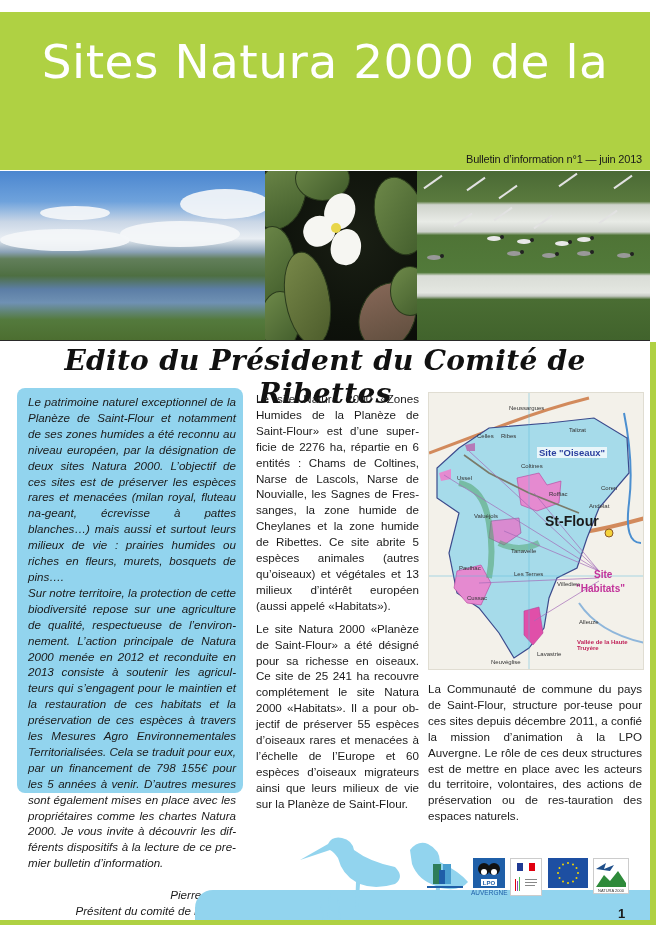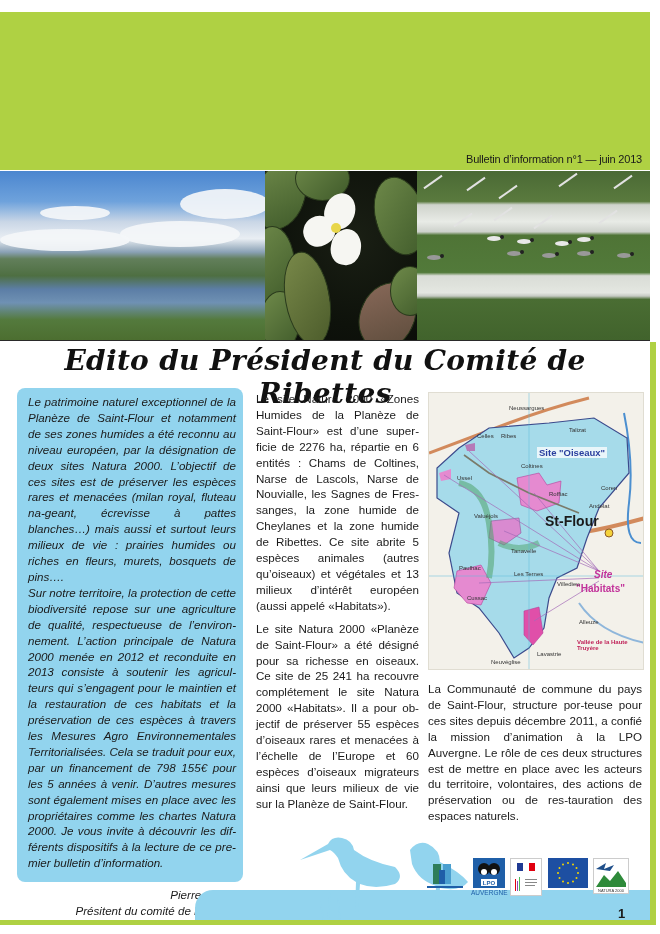--- a/index.html
+++ b/index.html
@@ -46,21 +46,21 @@
     .right-green { position: absolute; left: 650px; top: 342px; width: 6px; height: 578px; background: #afd143; }
 
     .edito-title {
       position: absolute; left: 0; top: 344px; width: 650px; text-align: center;
       font-family: "DejaVu Serif", serif; font-style: italic;
       font-size: 28px; color: #111; letter-spacing: 0.3px;
     }
 
     
     .edito-box {
-      position: absolute; left: 17px; top: 388px; width: 226px; height: 494px;
+      position: absolute; left: 17px; top: 388px; width: 226px; height: 405px;
       background: #92d4ee; border-radius: 8px;
       padding: 6px 7px 12px 11px;
     }
     .edito-text {
       font-family: "Liberation Sans", sans-serif; font-style: italic;
       font-size: 11.6px; line-height: 15.9px; color: #1a1a1a;
       text-align: justify; hyphens: manual;
     }
     .sig { margin-top: 16px; text-align: right; font-family: "Liberation Sans", sans-serif; font-style: italic; font-size: 11.6px; line-height: 16px; }
 
@@ -73,21 +73,21 @@
     .col-mid p + p { margin-top: 7px; }
 
     
     .map {
       position: absolute; left: 428px; top: 392px; width: 216px; height: 278px;
       background: #f3f1ea; overflow: hidden; border: 1px solid #e0ddd2;
     }
     .map svg { position: absolute; left: 0; top: 0; }
     .map-label { position: absolute; font-family: "Liberation Sans", sans-serif; font-weight: bold; font-size: 9.5px; }
     .lbl-oiseaux { left: 108px; top: 54px; color: #2a3f9e; background: rgba(255,255,255,0.75); padding: 0 2px; }
-    .lbl-habitats1 { left: 165px; top: 176px; color: #c2329a; font-size: 10px; font-style: italic; }
+    .lbl-habitats1 { left: 165px; top: 176px; color: #c2329a; font-size: 10px; }
     .lbl-habitats2 { left: 147px; top: 190px; color: #c2329a; font-size: 10px; }
     .lbl-stflour { left: 116px; top: 120px; color: #1a1a1a; font-size: 14px; }
     .lbl-small { position: absolute; font-family: "Liberation Sans", sans-serif; font-size: 6px; color: #333; }
 
     
     .col-right {
       position: absolute; left: 428px; top: 681px; width: 214px;
       font-family: "Liberation Sans", sans-serif; font-size: 11.6px; line-height: 15.9px;
       text-align: justify; color: #1a1a1a;
     }
@@ -110,20 +110,21 @@
       position: absolute; left: 618px; top: 906px;
       font-family: "Liberation Sans", sans-serif; font-size: 13px; font-weight: bold; color: #1a1a1a;
     }
     .bottom-green { position: absolute; left: 0; top: 920px; width: 656px; height: 5px; background: #afd143; }
   </style>
 </head>
 <body>
 
 <div class="header">
   <h1 class="title">
+    <span>Sites Natura 2000 de la</span>
   </h1>
   <div class="bulletin">Bulletin d’information n°1 — juin 2013</div>
 </div>
 
 <div class="photos">
   <div class="photo photo-wetland">
     <div class="cloud" style="left:40px;top:35px;width:70px;height:14px;"></div>
     <div class="cloud" style="left:120px;top:50px;width:120px;height:26px;"></div>
     <div class="cloud" style="left:0px;top:58px;width:130px;height:22px;"></div>
     <div class="cloud" style="left:180px;top:18px;width:90px;height:30px;"></div>

